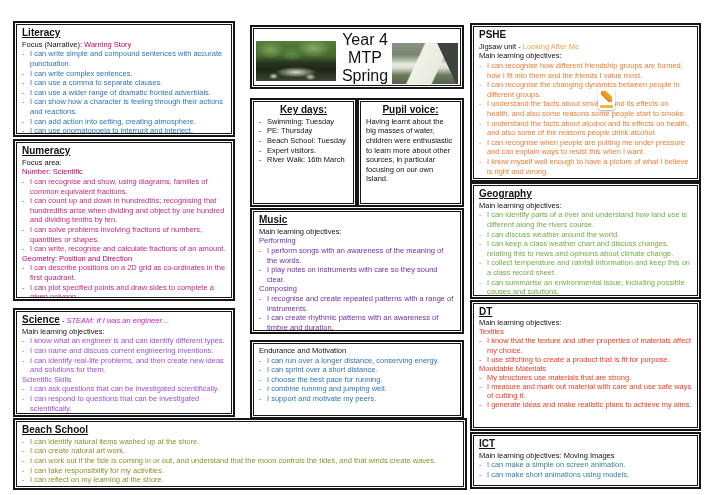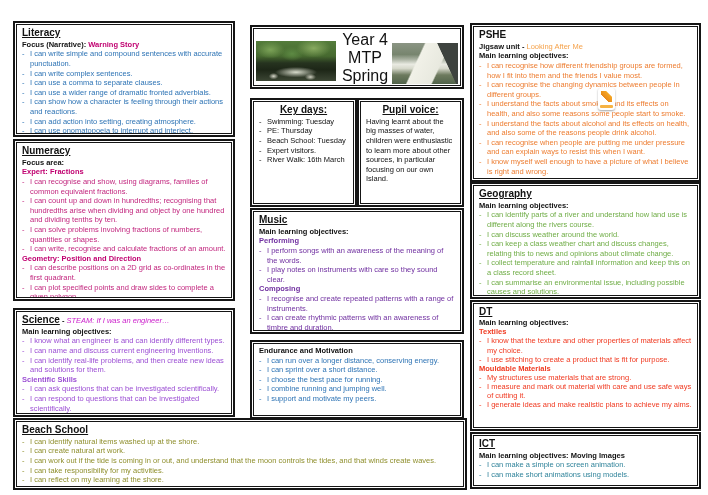--- a/index.html
+++ b/index.html
@@ -6,21 +6,21 @@
   .sheet {
     position:relative; width:708px; height:495px; background:#ffffff;
     font-family:"Liberation Sans", sans-serif; font-size:7.5px; line-height:1.28; color:#121212;
     overflow:hidden;
   }
   .box { position:absolute; border:2px solid #151515; background:#fff; }
   .inner { position:absolute; inset:1px; border:1px solid #151515; padding:2px 5px; overflow:hidden; }
   .tight { line-height:1.22; }
   .h { font-weight:bold; font-size:10px; }
   .u { text-decoration:underline; }
-  .b { font-weight:bold; }
+  .b { font-weight:normal; }
   .bullet { display:flex; }
   .bullet .dash { flex:0 0 8px; }
   .bullet .bt { flex:1 1 auto; }
   
   .c-blue   { color:#2E74B5; }
   .c-pink   { color:#C2267E; }
   .c-pinkh  { color:#C00070; }
   .c-magenta{ color:#CC22CC;font-style:italic; }
   .c-violet { color:#9C4FD4; }
   .c-olive  { color:#8F8F2D; }
@@ -104,21 +104,21 @@
             <span class="bt">I can use onomatopoeia to interrupt and interject.</span>
           </div>
         </div>
     </div>
   </div>
 
   <div class="box" style="left:13px;top:139px;width:218px;height:158px">
     <div class="inner">
       <div><span class="h u">Numeracy</span></div>
       <div class="b">Focus area:</div>
-      <div class="b c-pinkh">Expert: Fractions</div>
+      <div class="b c-pinkh">Number: Scientific</div>
       <div class="c-pink">
           <div class="bullet">
             <span class="dash">-</span>
             <span class="bt">I can recognise and show, using diagrams, families of common equivalent fractions.</span>
           </div>
           <div class="bullet">
             <span class="dash">-</span>
             <span class="bt">I can count up and down in hundredths; recognising that hundredths arise when dividing and object by one hundred and dividing tenths by ten.</span>
           </div>
           <div class="bullet">

